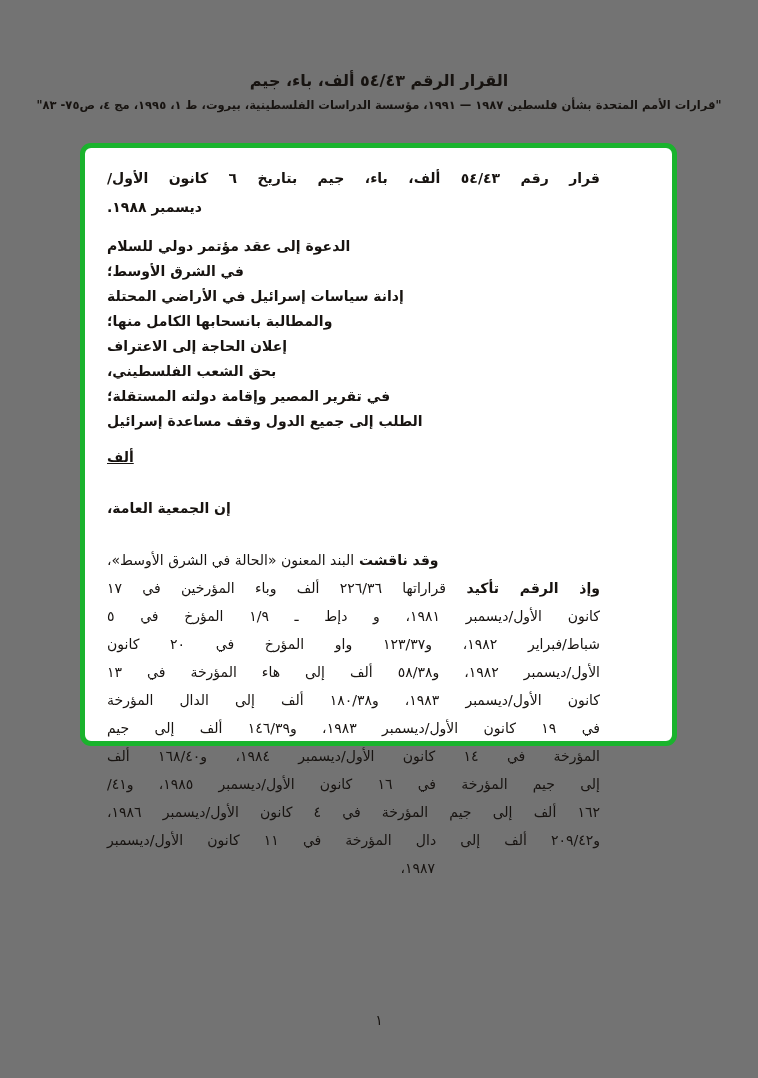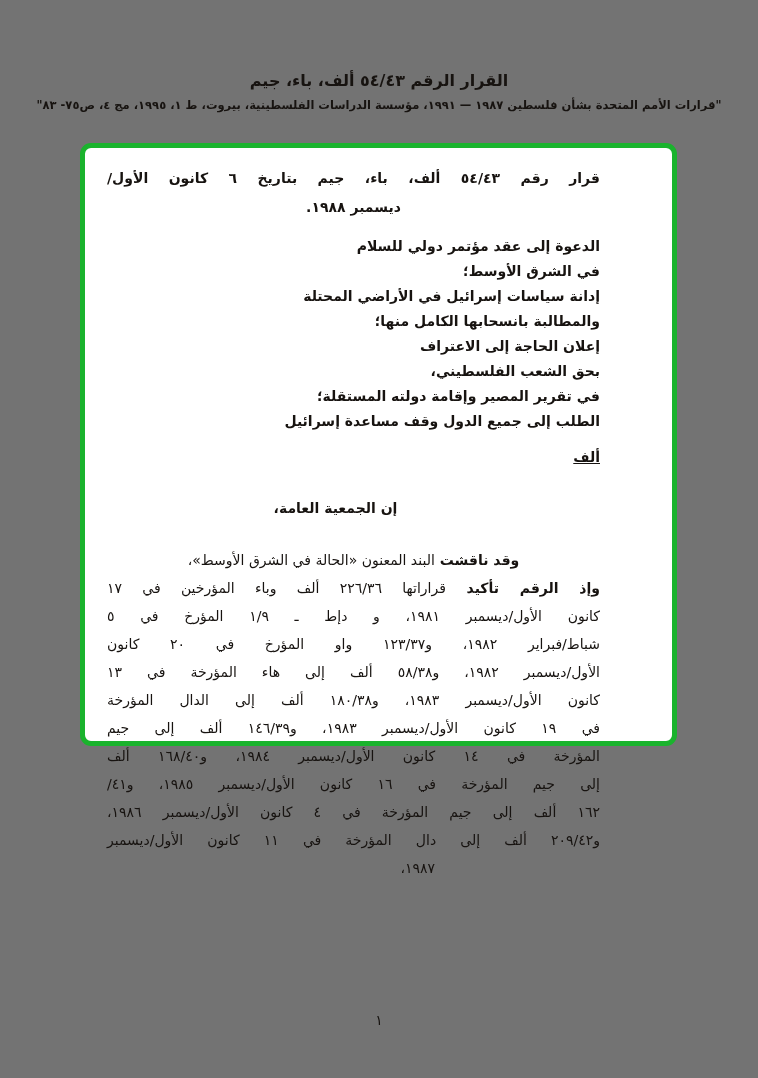--- a/index.html
+++ b/index.html
@@ -7,22 +7,22 @@
   .page{position:relative;width:758px;height:1078px;background:#737373;overflow:hidden;direction:rtl;}
   .header{padding-top:70px;text-align:center;}
   .doc-title{font-size:16px;font-weight:bold;line-height:22px;}
   .doc-source{margin-top:5px;font-size:11.5px;font-weight:bold;line-height:16px;}
   .frame{position:absolute;left:80px;top:143px;width:597px;height:603px;
          border:5px solid #1ab32d;border-radius:11px;box-sizing:border-box;
          padding:16px 72px 0 22px;background:#ffffff;}
   .line{font-size:14px;white-space:nowrap;}
   .b{font-weight:bold;}
   .justify{text-align:justify;text-align-last:justify;white-space:normal;}
-  .center{text-align:right;}
-  .right{text-align:center;}
+  .center{text-align:left;}
+  .right{text-align:left;}
   .block-resolution-number-paragraph{margin-bottom:12px;}
   .block-resolution-number-paragraph .line{line-height:29px;font-weight:bold;}
   .block-subject-heading .line{line-height:25px;font-weight:bold;}
   .block-subject-heading{margin-bottom:10px;}
   .block-section-label .line{line-height:26px;font-weight:bold;}
   .block-section-label{margin-bottom:8px;text-decoration:underline;}
   .block-para-preamble-1 .line,.block-para-preamble-2 .line{line-height:28px;margin-top:24px;}
   .block-para-preamble-3 .line{line-height:28px;}
   .indent{text-indent:36px;}
   .pull-in{margin-left:0;margin-right:0;text-align:right;padding-left:165px;direction:rtl;}

